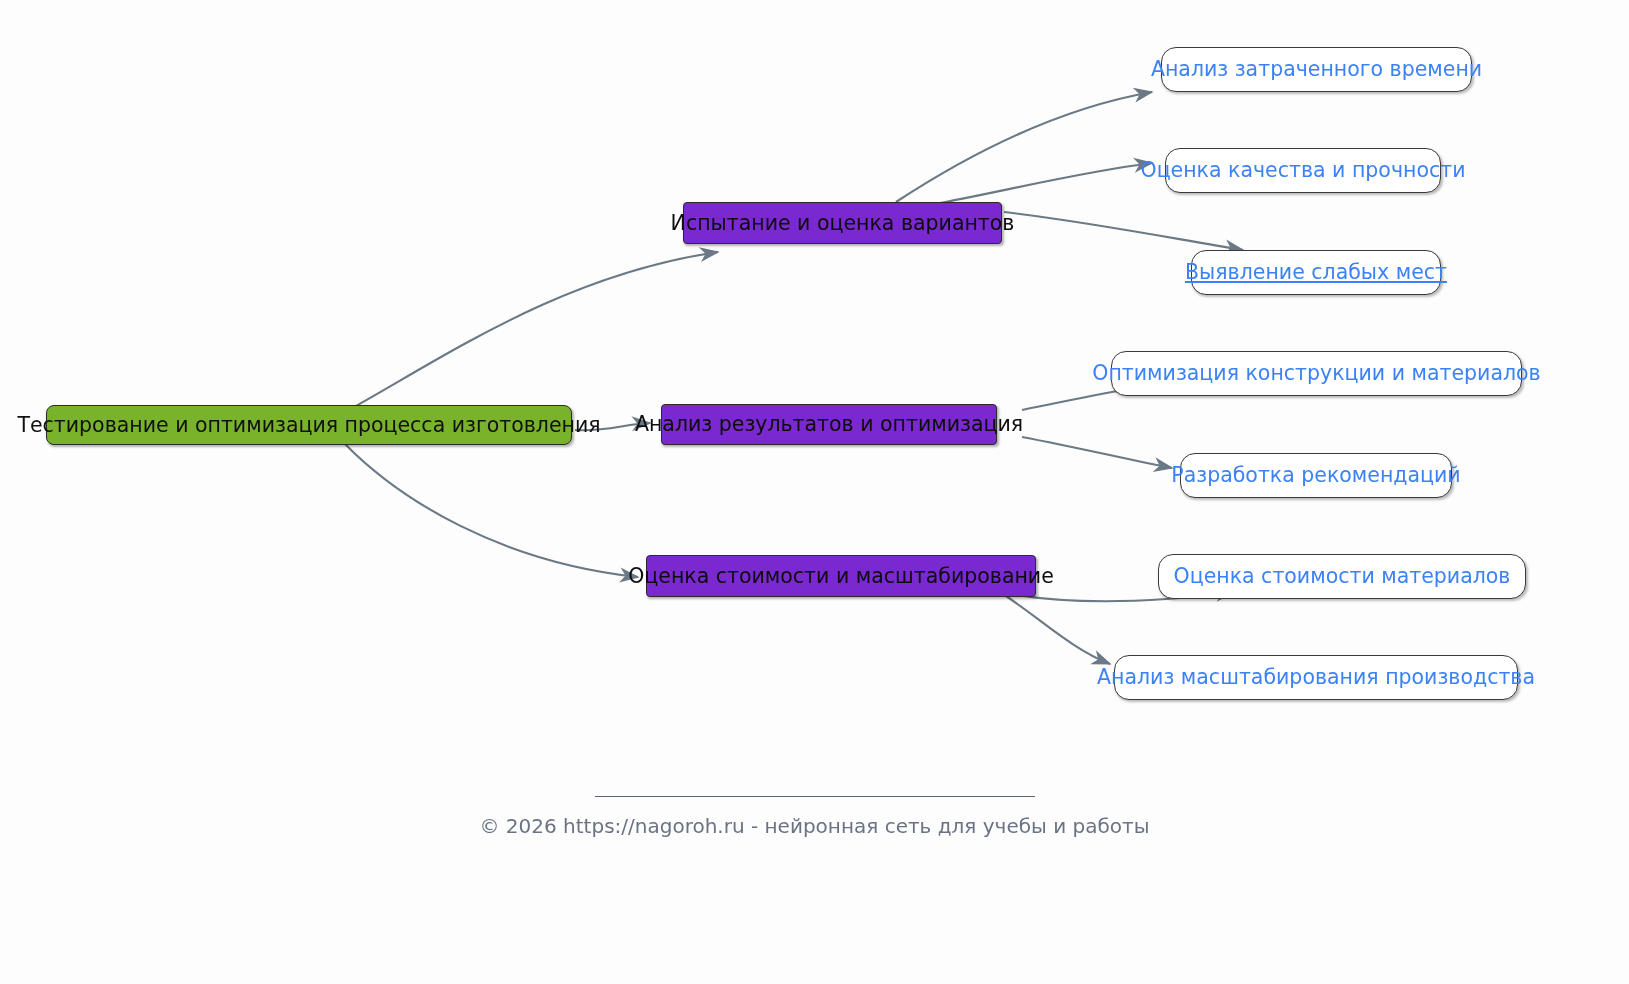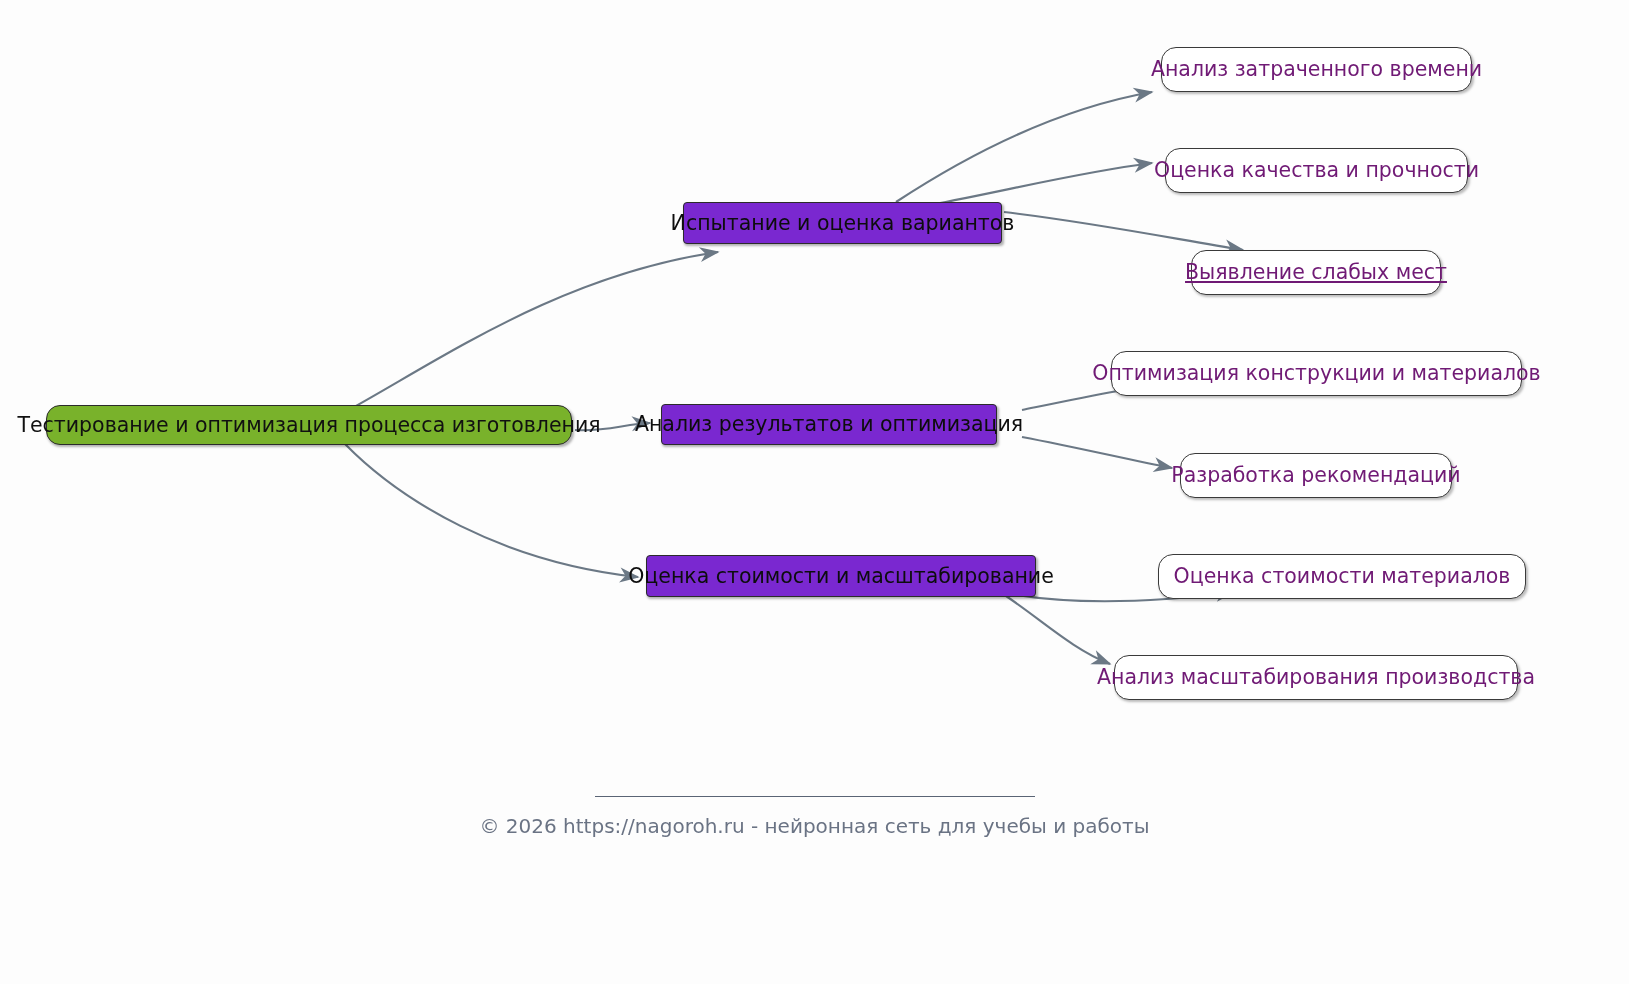--- a/index.html
+++ b/index.html
@@ -35,21 +35,21 @@
     align-items: center;
     justify-content: center;
     white-space: nowrap;
     line-height: 1;
   }
 
   
   .node-root {
     background: #79b22b;
     border: 1.6px solid #2b2b2b;
-    border-radius: 14px;
+    border-radius: 8px;
     color: #111111;
     font-size: 20.5px;
     box-shadow: 1.5px 2px 2.5px rgba(0,0,0,0.30);
     padding: 0 14px;
   }
 
   
   .node-branch {
     background: #7a28d0;
     border: 1.6px solid #2b2b2b;
@@ -58,21 +58,21 @@
     font-size: 20.5px;
     box-shadow: 1.5px 2px 2.5px rgba(0,0,0,0.30);
     padding: 0 14px;
   }
 
   
   .node-leaf {
     background: #ffffff;
     border: 1.7px solid #3a3a3a;
     border-radius: 15px;
-    color: #701a75;
+    color: #3b82f6;
     font-size: 20.5px;
     box-shadow: 1.5px 2px 2.5px rgba(0,0,0,0.26);
     padding: 0 16px;
   }
 
   
   .footer {
     position: absolute;
     left: 0;
     width: 1629px;
@@ -133,21 +133,21 @@
   <div class="node node-root" style="left:46px; top:405px; width:526px; height:40px;">Тестирование и оптимизация процесса изготовления</div>
 
   <div class="node node-branch" style="left:683px; top:202px; width:319px; height:42px;">Испытание и оценка вариантов</div>
 
   <div class="node node-branch" style="left:661px; top:404px; width:336px; height:41px;">Анализ результатов и оптимизация</div>
 
   <div class="node node-branch" style="left:646px; top:555px; width:390px; height:42px;">Оценка стоимости и масштабирование</div>
 
   <div class="node node-leaf" style="left:1161px; top:47px; width:311px; height:45px;">Анализ затраченного времени</div>
 
-  <div class="node node-leaf" style="left:1165px; top:148px; width:303px; height:45px;">Оценка качества и прочности</div>
+  <div class="node node-leaf" style="left:1165px; top:148px; width:276px; height:45px;">Оценка качества и прочности</div>
 
   <div class="node node-leaf" style="left:1191px; top:250px; width:250px; height:45px;text-decoration:underline;">Выявление слабых мест</div>
 
   <div class="node node-leaf" style="left:1111px; top:351px; width:411px; height:45px;">Оптимизация конструкции и материалов</div>
 
   <div class="node node-leaf" style="left:1180px; top:453px; width:272px; height:45px;">Разработка рекомендаций</div>
 
   <div class="node node-leaf" style="left:1158px; top:554px; width:368px; height:45px;">Оценка стоимости материалов</div>
 
   <div class="node node-leaf" style="left:1114px; top:655px; width:404px; height:45px;">Анализ масштабирования производства</div>

